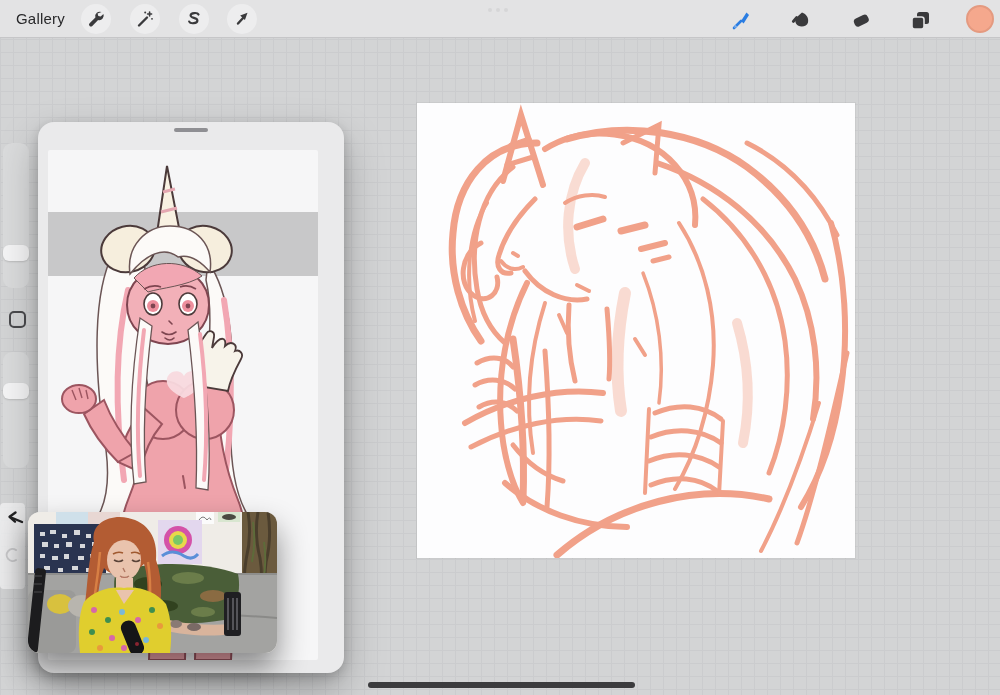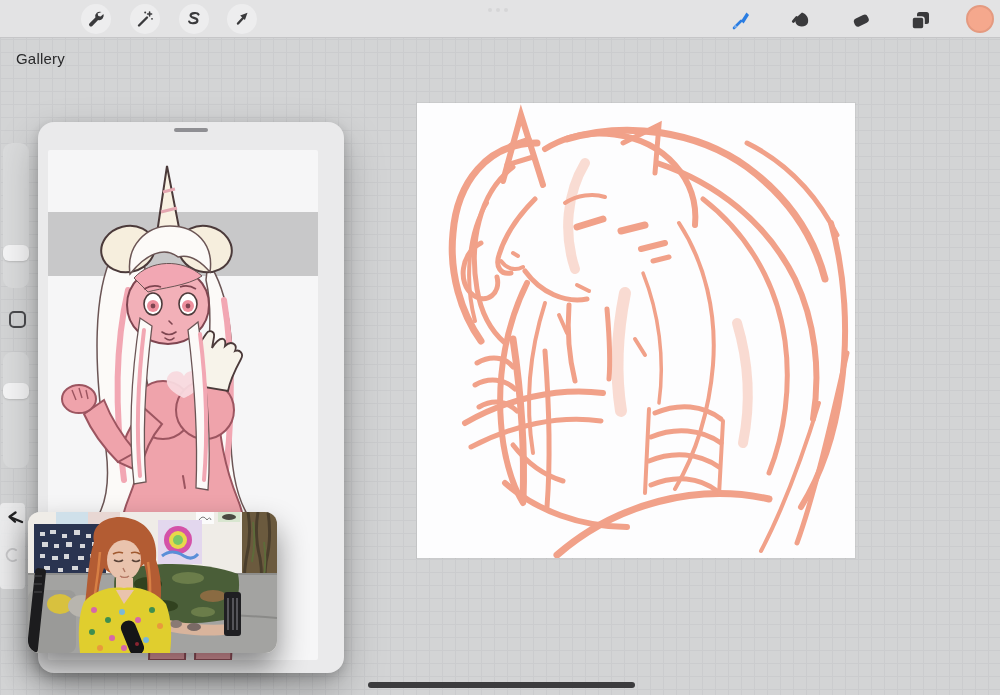--- a/index.html
+++ b/index.html
@@ -14,21 +14,21 @@
     background-size:13px 13px;
   }
   
   .topbar{
     position:absolute;left:0;top:0;width:1000px;height:38px;
     background:var(--bar_bg,#e3e3e4);
     border-bottom:1px solid #c6c6c8;
     display:flex;align-items:center;
   }
   .gallery-label{
-    position:absolute;left:16px;top:10px;font-size:15px;color:#28282a;letter-spacing:.2px;cursor:pointer;margin-top:40px;
+    position:absolute;left:16px;top:10px;font-size:15px;color:#28282a;letter-spacing:.2px;cursor:pointer;
   }
   .circle-btn{
     position:absolute;top:4px;width:30px;height:30px;border-radius:50%;
     background:#ededee;display:flex;align-items:center;justify-content:center;
   }
   .flat-btn{
     position:absolute;top:7px;width:26px;height:26px;display:flex;align-items:center;justify-content:center;
   }
   .dots{position:absolute;left:488px;top:8px;display:flex;gap:4px;}
   .dots i{width:4px;height:4px;border-radius:50%;background:#d6d6d7;display:block;}

